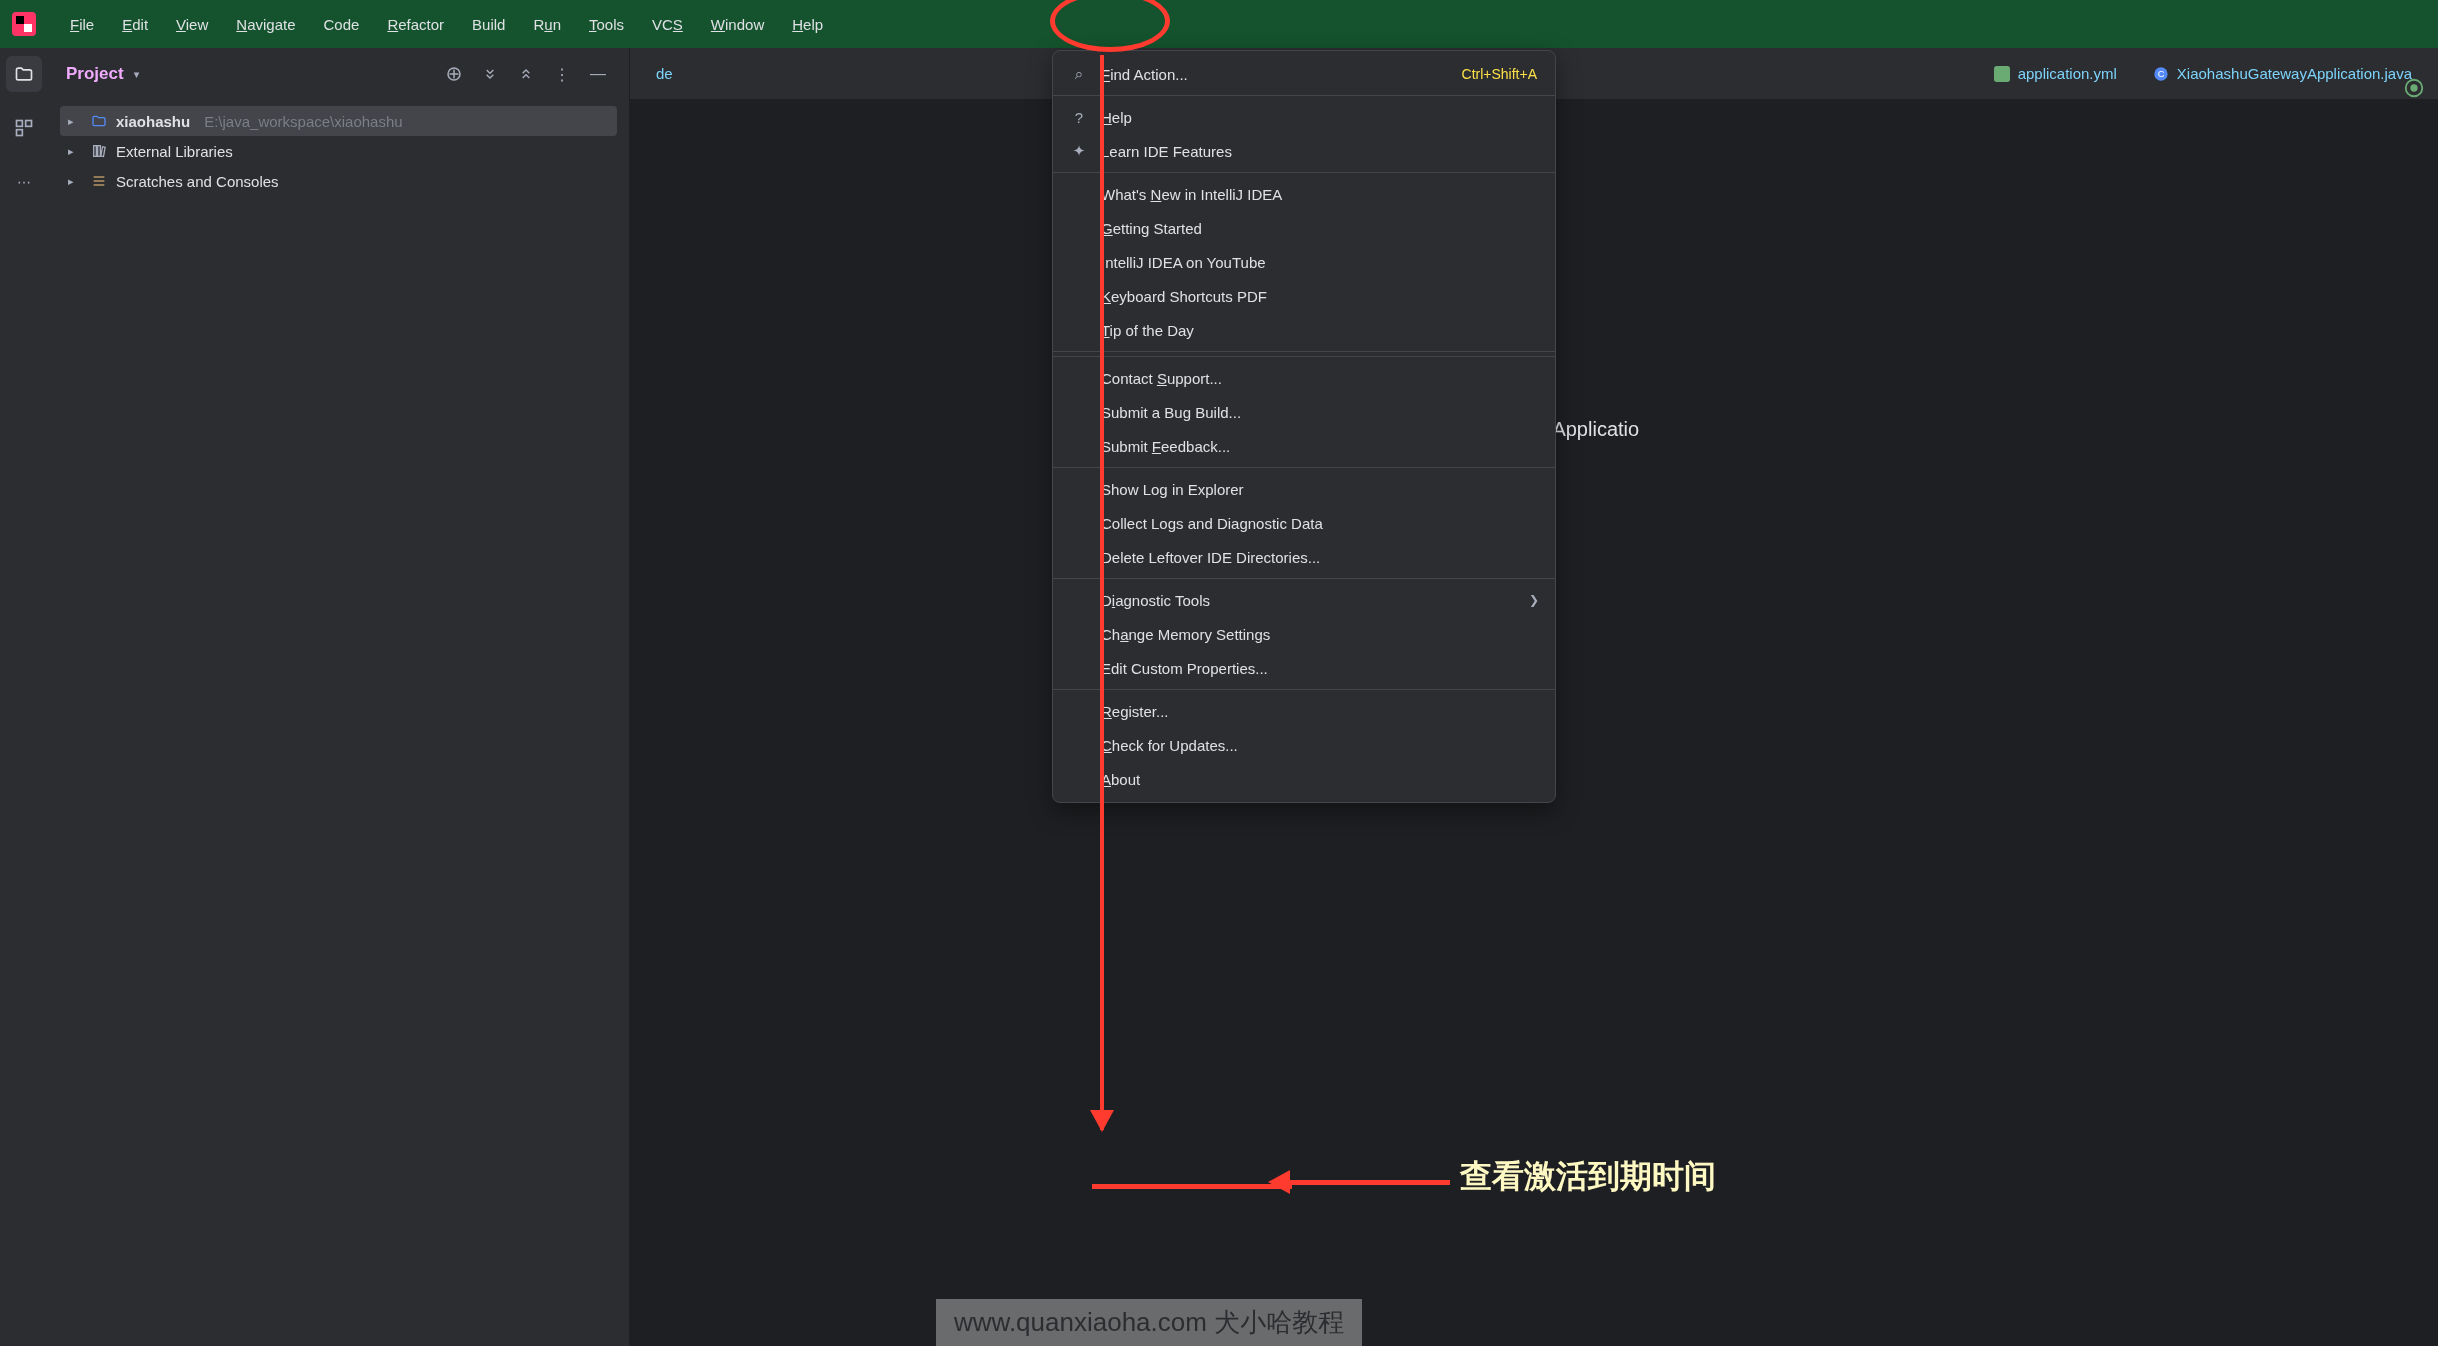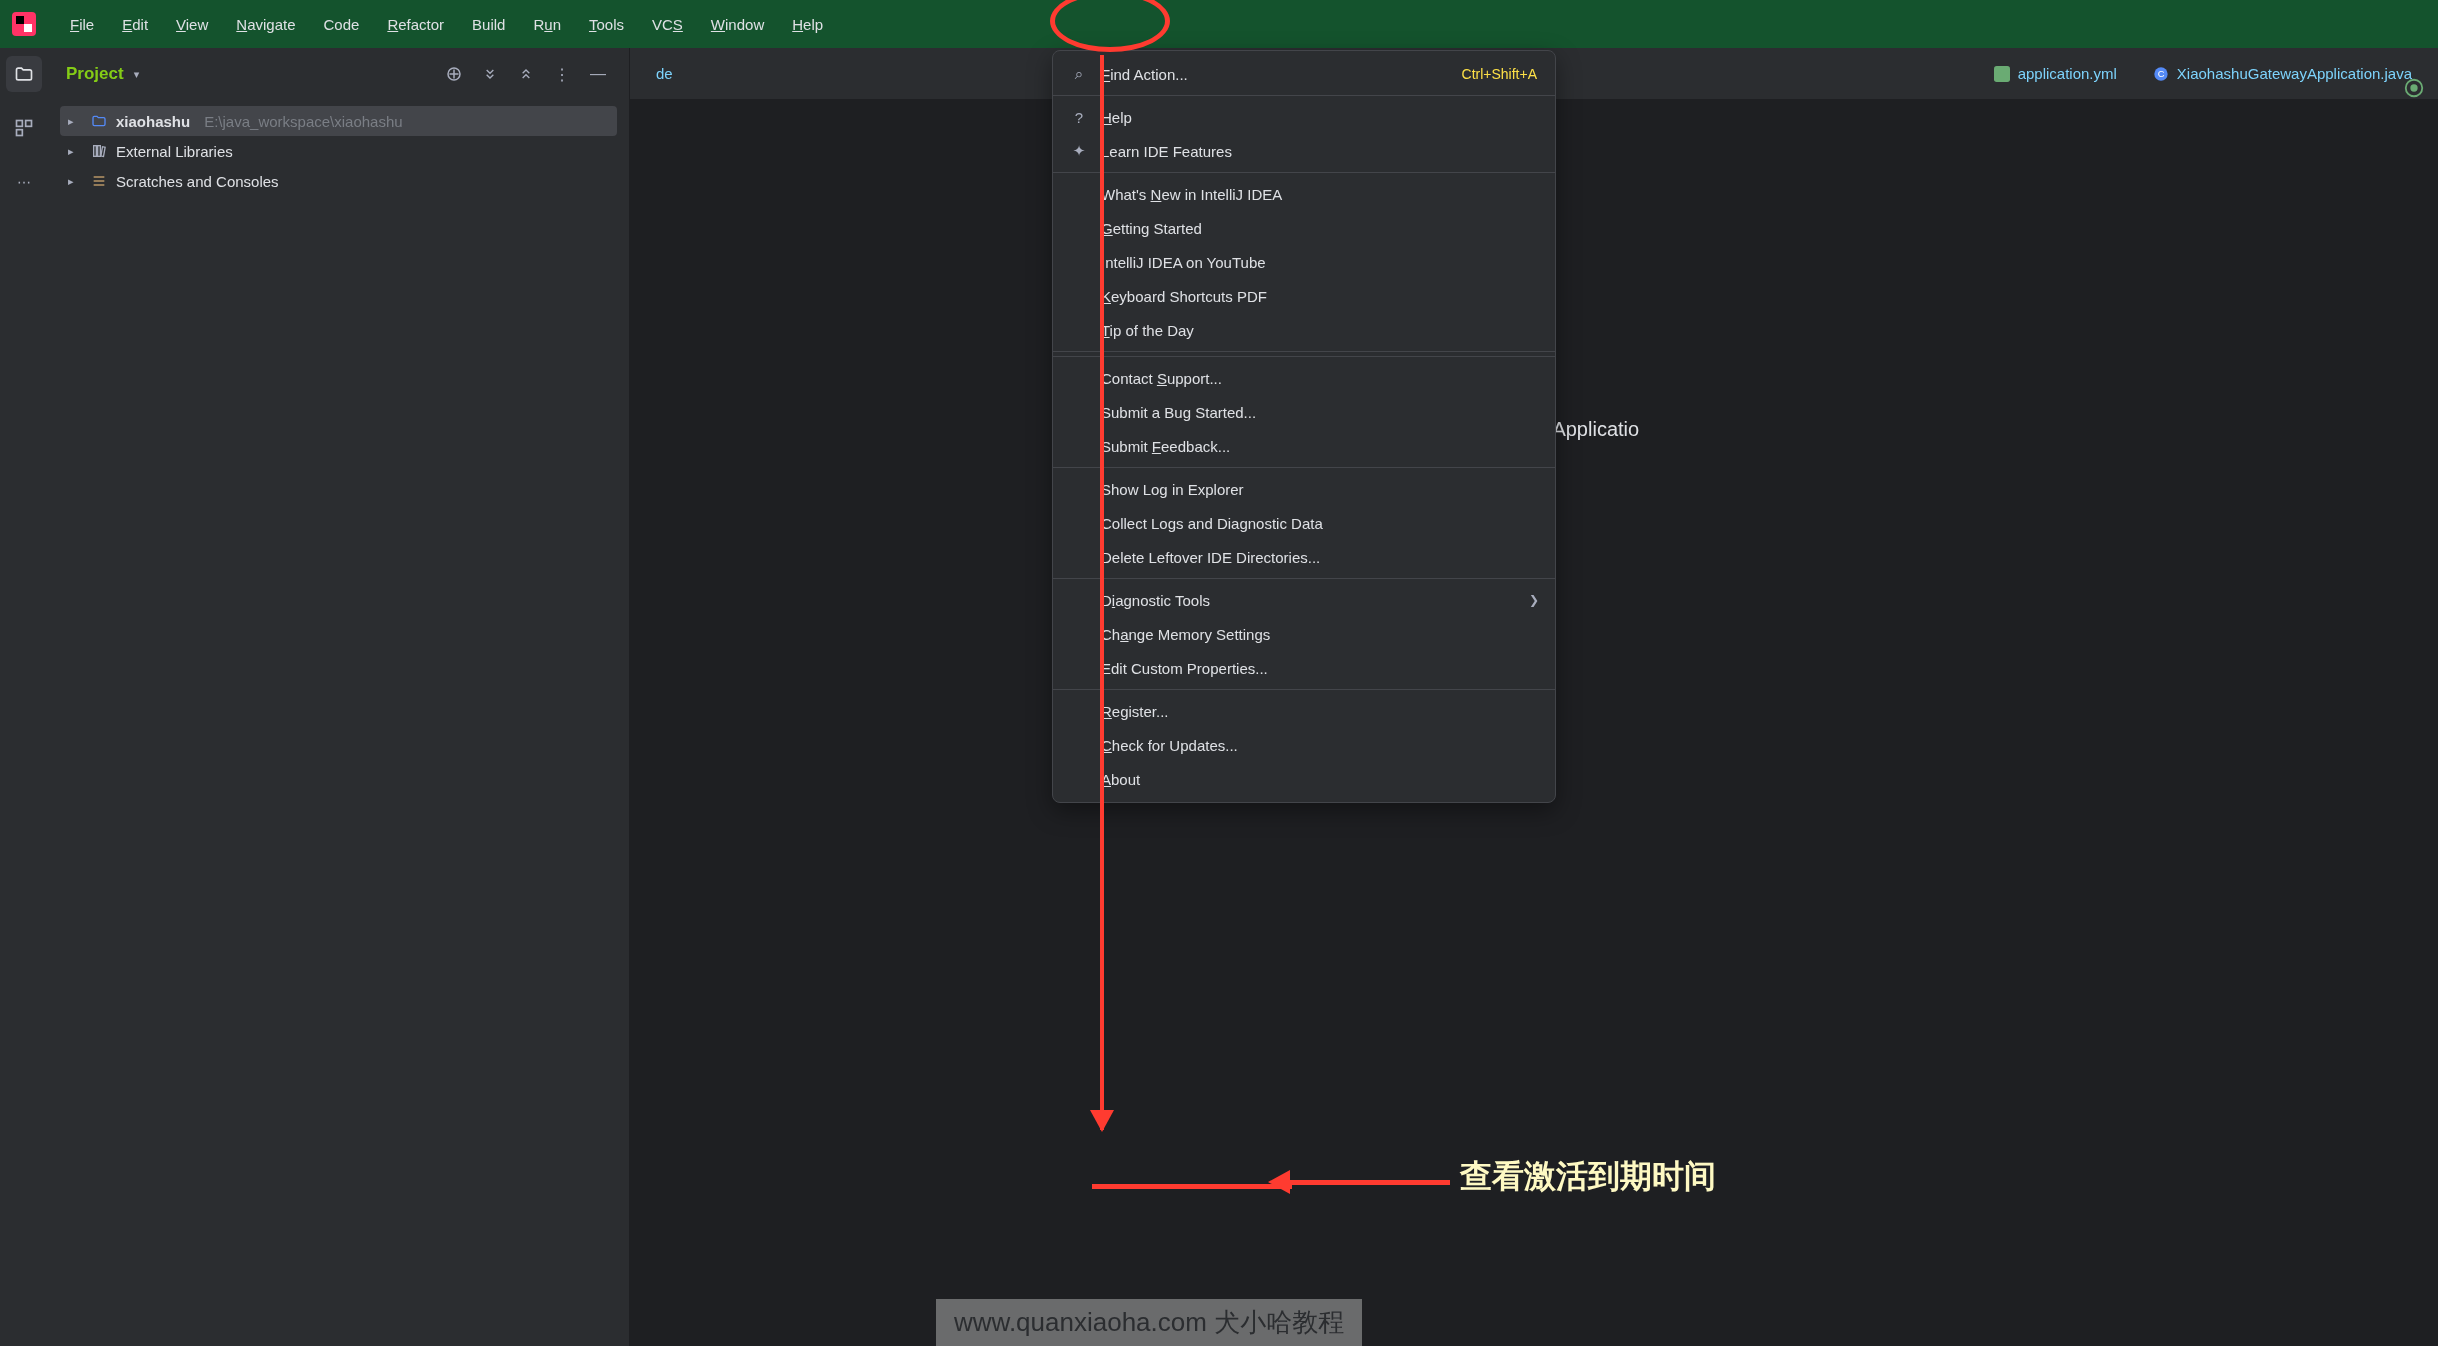--- a/index.html
+++ b/index.html
@@ -16,21 +16,21 @@
     .help-circle { position: absolute; left: 1050px; top: -10px; width: 120px; height: 62px; border: 5px solid #ff3b30; border-radius: 50%; z-index: 200; pointer-events: none; }
 
     
     .left-rail { position: absolute; left: 0; top: 48px; bottom: 0; width: 48px; background: #2b2d30; display: flex; flex-direction: column; align-items: center; padding-top: 8px; gap: 18px; }
     .rail-btn { width: 36px; height: 36px; display: flex; align-items: center; justify-content: center; border-radius: 6px; cursor: pointer; color: #a8adbd; }
     .rail-btn.active { background: #393b40; color: #dfe1e5; }
 
     
     .project-panel { position: absolute; left: 48px; top: 48px; width: 582px; bottom: 0; background: #2b2d30; border-right: 1px solid #1e1f22; }
     .project-header { height: 52px; display: flex; align-items: center; padding: 0 18px; gap: 10px; }
-    .project-title { font-weight: 600; font-size: 17px; color: #84cc16; }
+    .project-title { font-weight: 600; font-size: 17px; color: #f0abfc; }
     .chev-down { font-size: 11px; color: #a8adbd; }
     .project-header-spacer { flex: 1; }
     .ph-btn { width: 26px; height: 26px; display: flex; align-items: center; justify-content: center; color: #a8adbd; cursor: pointer; font-size: 16px; }
 
     .tree { padding: 6px 12px; }
     .tree-row { display: flex; align-items: center; height: 30px; gap: 8px; padding: 0 8px; border-radius: 4px; font-size: 15px; }
     .tree-row.selected { background: #43454a; }
     .tree-arrow { width: 14px; color: #a8adbd; font-size: 11px; }
     .tree-icon { width: 18px; display: flex; align-items: center; justify-content: center; color: #a8adbd; }
     .tree-label { color: #dfe1e5; font-weight: 600; }
@@ -257,21 +257,21 @@
     </div>
   <div class="dd-row">
       <span><span class="underline">T</span>ip of the Day</span>
     </div>
   <div class="dd-sep"></div>
   <div class="dd-sep"></div>
   <div class="dd-row">
       <span>Contact <span class="underline">S</span>upport...</span>
     </div>
   <div class="dd-row">
-      <span>Submit a Bug Started...</span>
+      <span>Submit a Bug Build...</span>
     </div>
   <div class="dd-row">
       <span>Submit <span class="underline">F</span>eedback...</span>
     </div>
   <div class="dd-sep"></div>
   <div class="dd-row">
       <span>Show Log in Explorer</span>
     </div>
   <div class="dd-row">
       <span>Collect Logs and Diagnostic Data</span>

